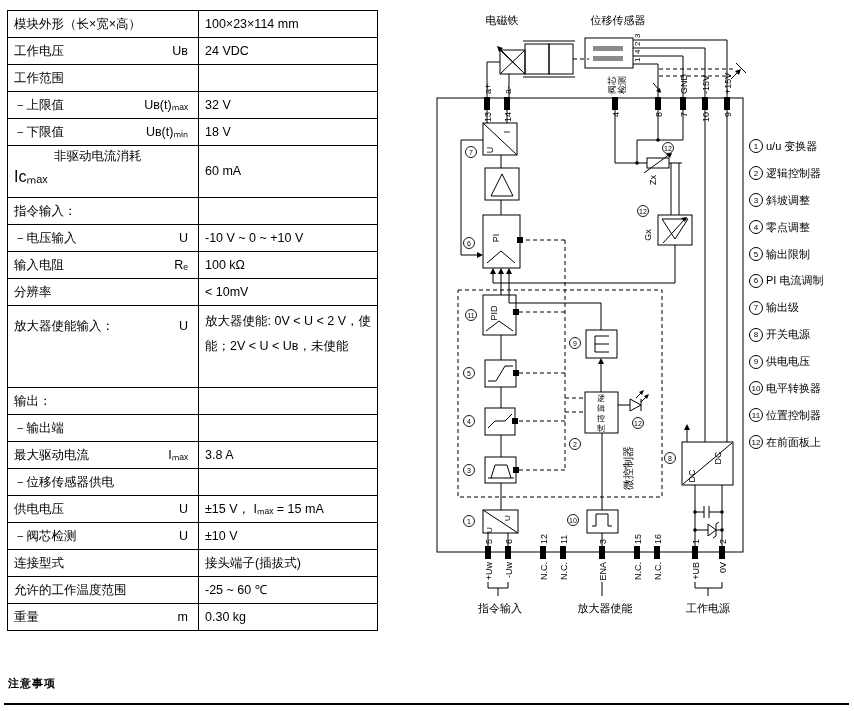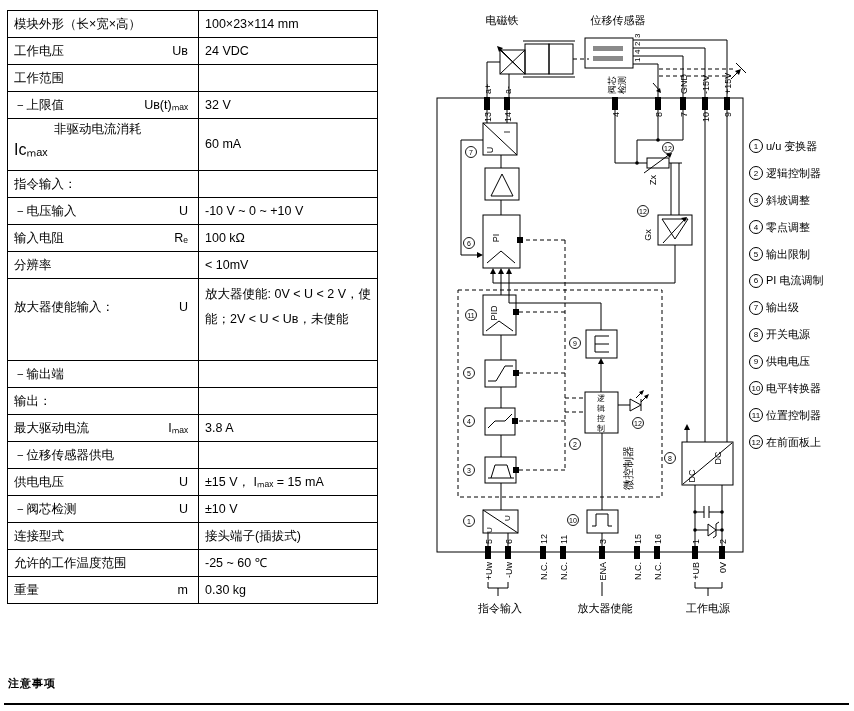--- a/index.html
+++ b/index.html
@@ -76,20 +76,29 @@
       </tr>
   <tr class="h27">
         <td class="lc">
           <div class="lrow">
             <span class="lab">－上限值</span>
             <span class="sym">Uʙ(t)ₘₐₓ</span>
           </div>
         </td>
         <td class="vc">32 V</td>
       </tr>
+  <tr class="h27">
+        <td class="lc">
+          <div class="lrow">
+            <span class="lab">－下限值</span>
+            <span class="sym">Uʙ(t)ₘᵢₙ</span>
+          </div>
+        </td>
+        <td class="vc">18 V</td>
+      </tr>
   <tr class="h52">
         <td class="lc">
           <div class="lrow">
             <span class="lab">非驱动电流消耗</span>
             <span class="sym"></span>
           </div>
           <div class="lab2">Iᴄₘₐₓ</div>
         </td>
         <td class="vc">60 mA</td>
       </tr>
@@ -124,40 +133,40 @@
         <td class="lc">
           <div class="lrow">
             <span class="lab">分辨率</span>
             <span class="sym"></span>
           </div>
         </td>
         <td class="vc">&lt; 10mV</td>
       </tr>
   <tr class="h79">
         <td class="lc" style="vertical-align:top;">
-          <div class="lrow" style="margin-top:16px;">
+          <div class="lrow" style="margin-top:8px;">
             <span class="lab">放大器使能输入：</span>
             <span class="sym">U</span>
           </div>
         </td>
         <td class="vc" style="vertical-align:top;padding-top:3px;border-radius:20px;">放大器使能: 0V &lt; U &lt; 2 V，使能；2V &lt; U &lt; Uʙ，未使能</td>
       </tr>
   <tr class="h27">
         <td class="lc">
           <div class="lrow">
+            <span class="lab">输出：</span>
+            <span class="sym"></span>
+          </div>
+        </td>
+        <td class="vc"></td>
+      </tr>
+  <tr class="h27">
+        <td class="lc">
+          <div class="lrow">
             <span class="lab">－输出端</span>
-            <span class="sym"></span>
-          </div>
-        </td>
-        <td class="vc"></td>
-      </tr>
-  <tr class="h27">
-        <td class="lc">
-          <div class="lrow">
-            <span class="lab">输出：</span>
             <span class="sym"></span>
           </div>
         </td>
         <td class="vc"></td>
       </tr>
   <tr class="h27">
         <td class="lc">
           <div class="lrow">
             <span class="lab">最大驱动电流</span>
             <span class="sym">Iₘₐₓ</span>

